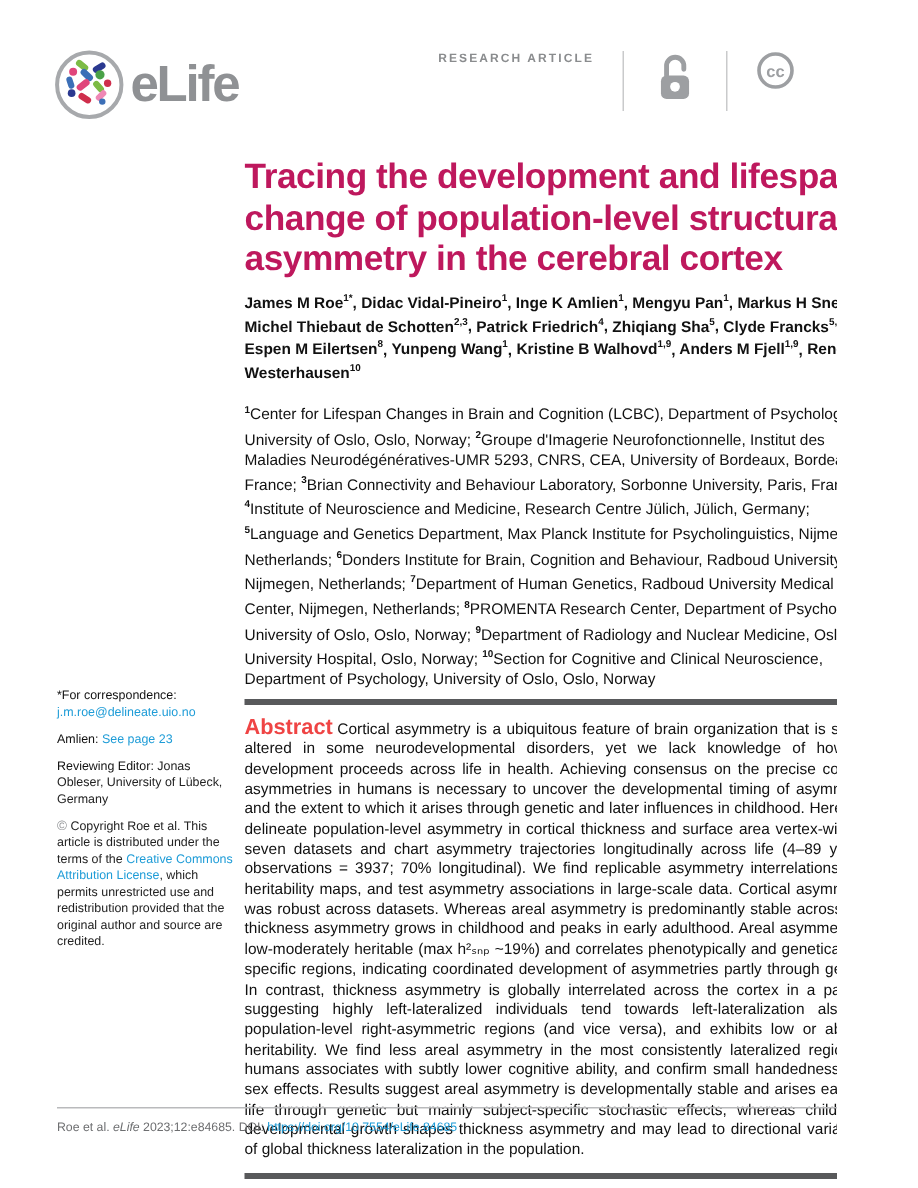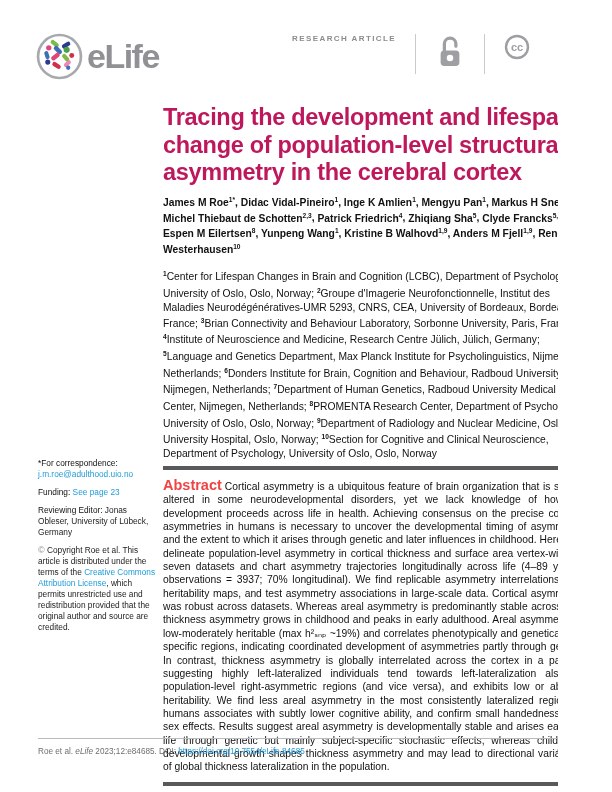--- a/index.html
+++ b/index.html
@@ -88,24 +88,24 @@
     <p class="authors"><span>James M Roe<sup>1*</sup></span>, <span>Didac Vidal-Pineiro<sup>1</sup></span>, <span>Inge K Amlien<sup>1</sup></span>, <span>Mengyu Pan<sup>1</sup></span>, <span>Markus H Sneve<sup>1</sup></span>, <span>Michel Thiebaut de Schotten<sup>2,3</sup></span>, <span>Patrick Friedrich<sup>4</sup></span>, <span>Zhiqiang Sha<sup>5</sup></span>, <span>Clyde Francks<sup>5,6,7</sup></span>, <span>Espen M Eilertsen<sup>8</sup></span>, <span>Yunpeng Wang<sup>1</sup></span>, <span>Kristine B Walhovd<sup>1,9</sup></span>, <span>Anders M Fjell<sup>1,9</sup></span>, <span>René Westerhausen<sup>10</sup></span></p>
     <p class="affiliations"><sup>1</sup>Center for Lifespan Changes in Brain and Cognition (LCBC), Department of Psychology, University of Oslo, Oslo, Norway; <sup>2</sup>Groupe d'Imagerie Neurofonctionnelle, Institut des Maladies Neurodégénératives-UMR 5293, CNRS, CEA, University of Bordeaux, Bordeaux, France; <sup>3</sup>Brian Connectivity and Behaviour Laboratory, Sorbonne University, Paris, France; <sup>4</sup>Institute of Neuroscience and Medicine, Research Centre Jülich, Jülich, Germany; <sup>5</sup>Language and Genetics Department, Max Planck Institute for Psycholinguistics, Nijmegen, Netherlands; <sup>6</sup>Donders Institute for Brain, Cognition and Behaviour, Radboud University, Nijmegen, Netherlands; <sup>7</sup>Department of Human Genetics, Radboud University Medical Center, Nijmegen, Netherlands; <sup>8</sup>PROMENTA Research Center, Department of Psychology, University of Oslo, Oslo, Norway; <sup>9</sup>Department of Radiology and Nuclear Medicine, Oslo University Hospital, Oslo, Norway; <sup>10</sup>Section for Cognitive and Clinical Neuroscience, Department of Psychology, University of Oslo, Oslo, Norway</p>
     <div class="rule rule-top"></div>
     <p class="abstract"><span class="abstract-label">Abstract</span><span>Cortical asymmetry is a ubiquitous feature of brain organization that is subtly altered in some neurodevelopmental disorders, yet we lack knowledge of how its development proceeds across life in health. Achieving consensus on the precise cortical asymmetries in humans is necessary to uncover the developmental timing of asymmetry and the extent to which it arises through genetic and later influences in childhood. Here, we delineate population-level asymmetry in cortical thickness and surface area vertex-wise in seven datasets and chart asymmetry trajectories longitudinally across life (4–89 years; observations = 3937; 70% longitudinal). We find replicable asymmetry interrelationships, heritability maps, and test asymmetry associations in large-scale data. Cortical asymmetry was robust across datasets. Whereas areal asymmetry is predominantly stable across life, thickness asymmetry grows in childhood and peaks in early adulthood. Areal asymmetry is low-moderately heritable (max h²ₛₙₚ ~19%) and correlates phenotypically and genetically in specific regions, indicating coordinated development of asymmetries partly through genes. In contrast, thickness asymmetry is globally interrelated across the cortex in a pattern suggesting highly left-lateralized individuals tend towards left-lateralization also in population-level right-asymmetric regions (and vice versa), and exhibits low or absent heritability. We find less areal asymmetry in the most consistently lateralized region in humans associates with subtly lower cognitive ability, and confirm small handedness and sex effects. Results suggest areal asymmetry is developmentally stable and arises early in life through genetic but mainly subject-specific stochastic effects, whereas childhood developmental growth shapes thickness asymmetry and may lead to directional variability of global thickness lateralization in the population.</span></p>
     <div class="rule rule-bottom"></div>
   </div>
 
   <div class="sidebar">
     <div class="block">
       <b>*For correspondence:</b><br>
-      <span class="link">j.m.roe@adulthood.uio.no</span>
+      <span class="link">j.m.roe@delineate.uio.no</span>
     </div>
     <div class="block">
-      <b>Funding:</b>
+      <b>Amlien:</b>
       <span class="link">See page 23</span>
     </div>
     <div class="block">
       <b>Reviewing Editor:</b><span> Jonas Obleser, University of Lübeck, Germany</span>
     </div>
     <div class="block">
       <span class="copy-icon">©</span>
       <span>Copyright Roe et al. This article is distributed under the terms of the </span><span class="link">Creative Commons Attribution License</span><span>, which permits unrestricted use and redistribution provided that the original author and source are credited.</span>
     </div>
   </div>

